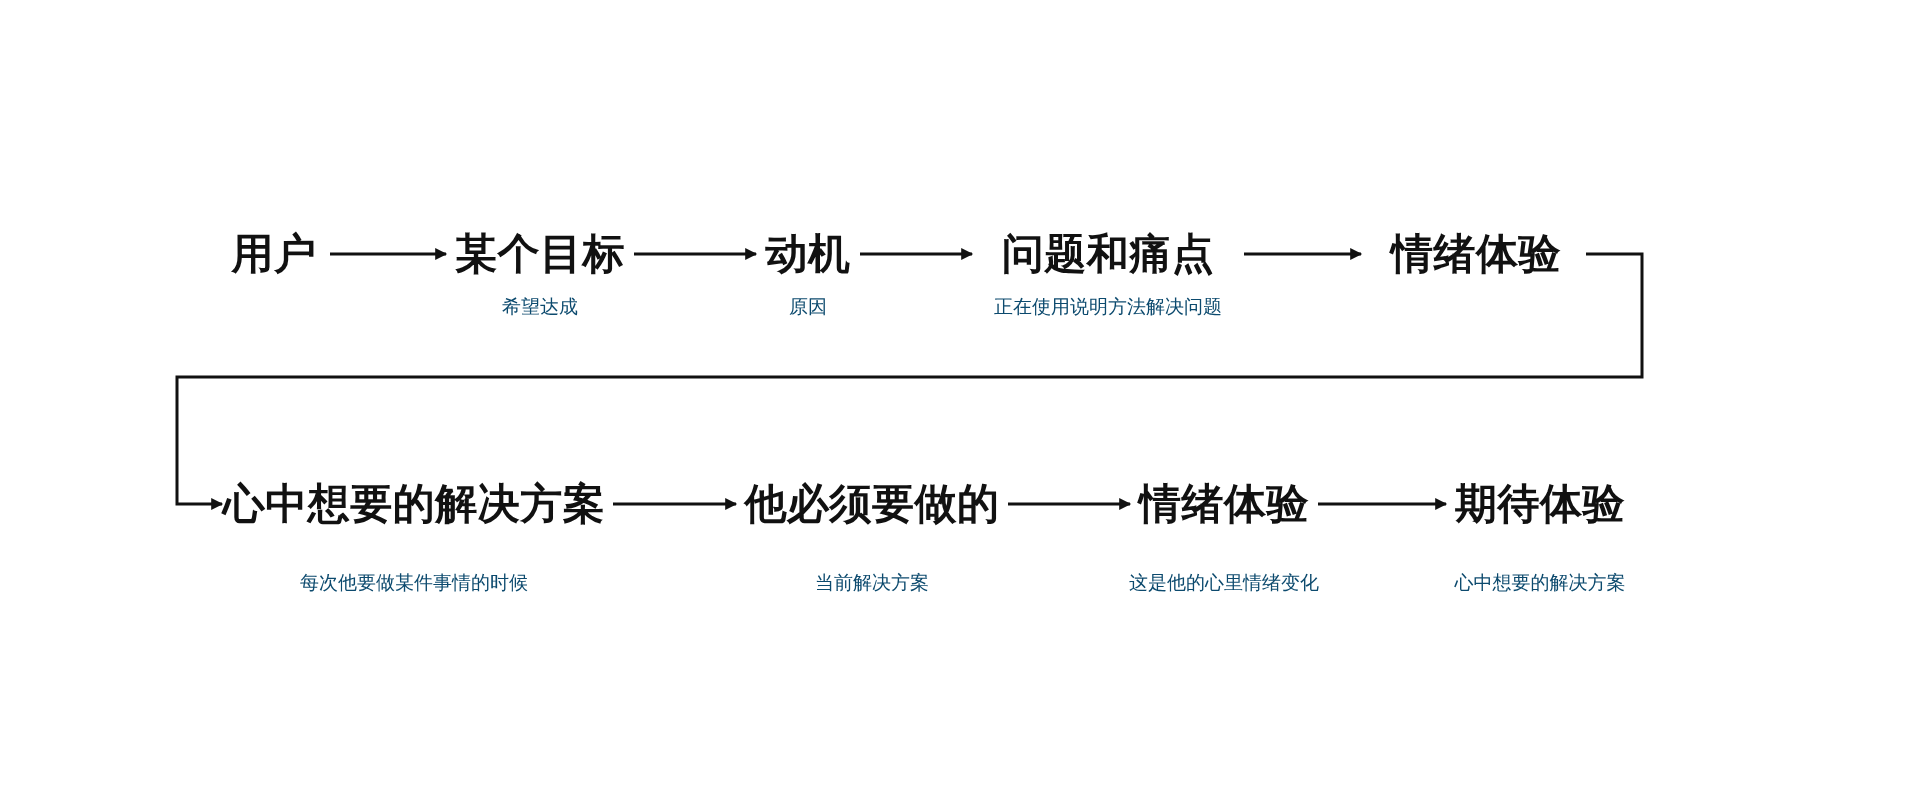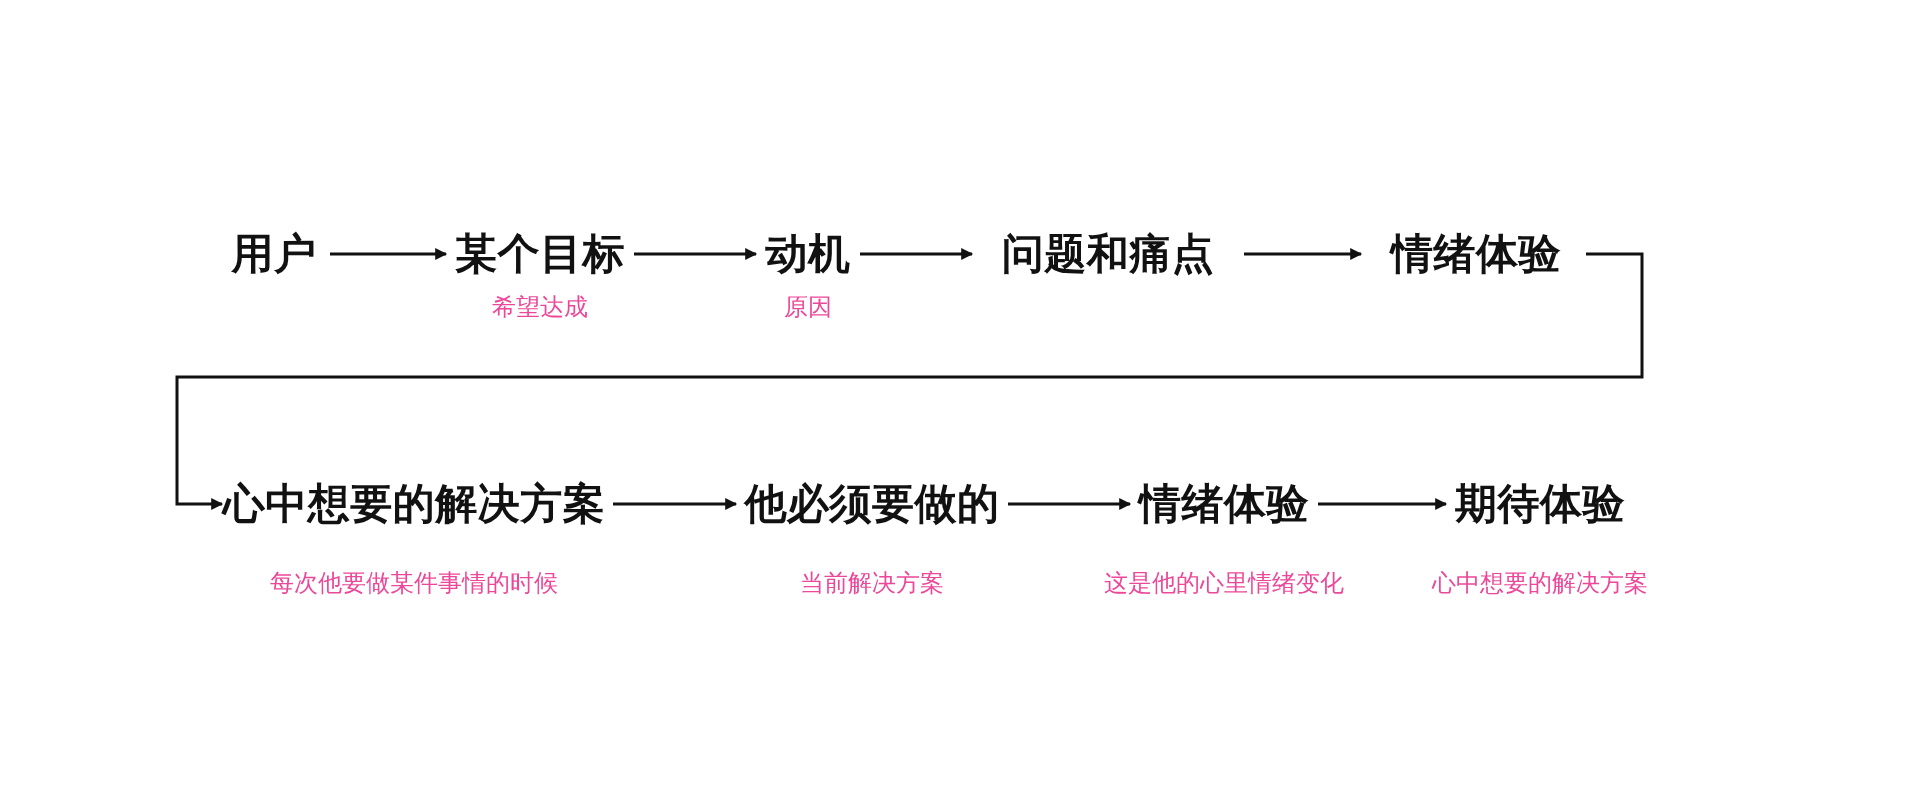--- a/index.html
+++ b/index.html
@@ -28,24 +28,24 @@
     line-height: 46px;
     font-weight: 700;
     color: #111111;
     white-space: nowrap;
     letter-spacing: 0.5px;
   }
   .node-sub {
     position: absolute;
     left: 50%;
     transform: translateX(-50%);
-    font-size: 24px;
+    font-size: 19px;
     line-height: 28px;
     font-weight: 400;
-    color: #ec4899;
+    color: #0c4a6e;
     white-space: nowrap;
   }
   .row1 .node-sub { top: 62px; }
   .row2 .node-sub { top: 88px; }
   .wires {
     position: absolute;
     left: 0;
     top: 0;
     width: 1920px;
     height: 798px;
@@ -86,20 +86,21 @@
   <div class="node row1" style="left:540px">
     <span class="node-title">某个目标</span>
     <span class="node-sub">希望达成</span>
   </div>
   <div class="node row1" style="left:808px">
     <span class="node-title">动机</span>
     <span class="node-sub">原因</span>
   </div>
   <div class="node row1" style="left:1108px">
     <span class="node-title">问题和痛点</span>
+    <span class="node-sub">正在使用说明方法解决问题</span>
   </div>
   <div class="node row1" style="left:1476px">
     <span class="node-title">情绪体验</span>
   </div>
 
   <div class="node row2" style="left:414px">
     <span class="node-title">心中想要的解决方案</span>
     <span class="node-sub">每次他要做某件事情的时候</span>
   </div>
   <div class="node row2" style="left:872px">

